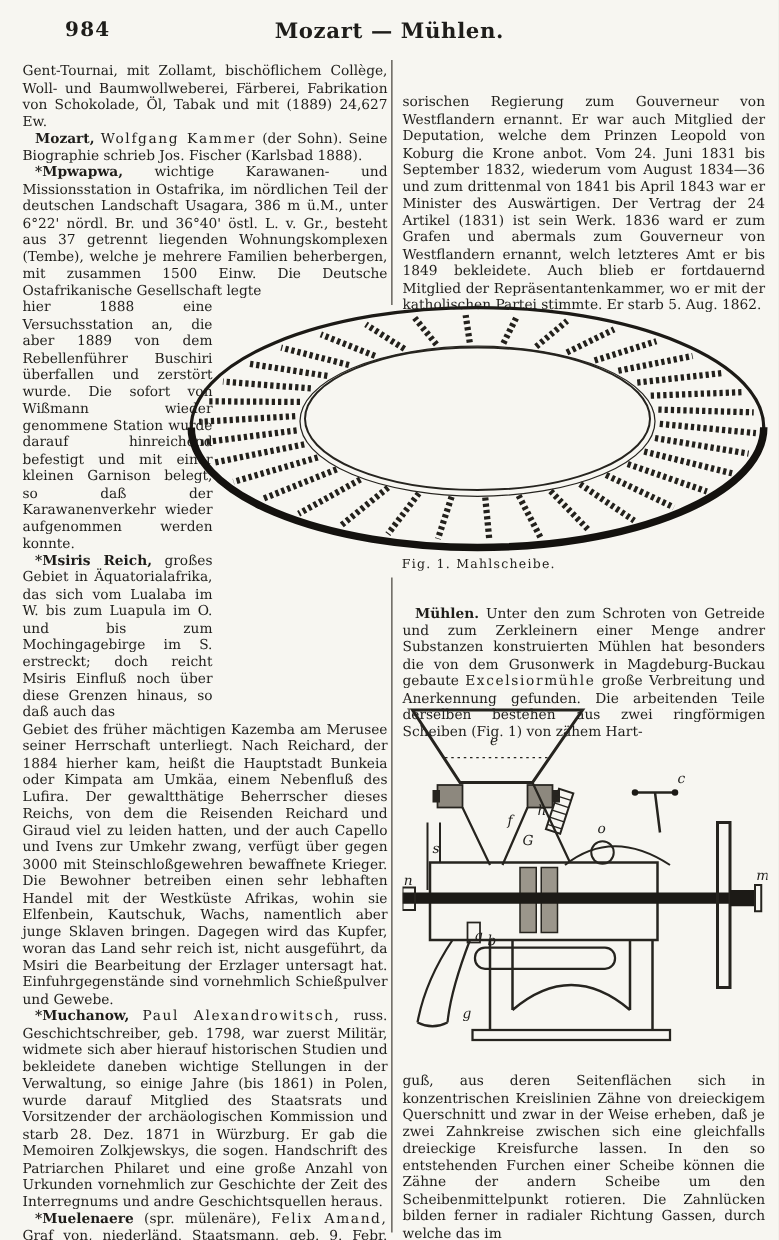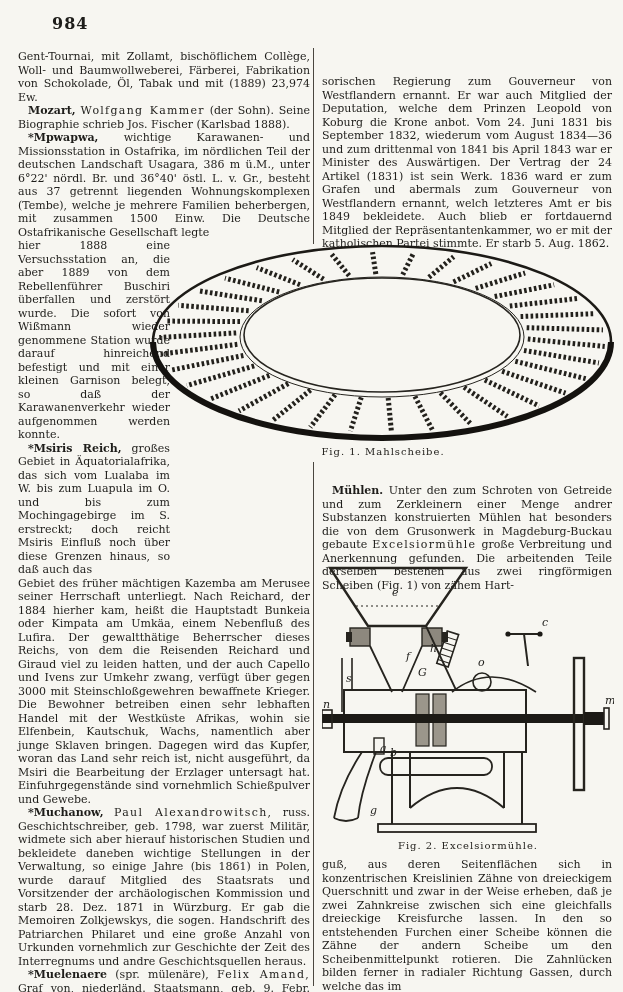--- a/index.html
+++ b/index.html
@@ -29,26 +29,27 @@
   .caption{text-align:center;font-size:10px;letter-spacing:1px;margin-top:2px;color:#24221e;}
   svg{display:block;}
   .figlabel{font-family:"DejaVu Serif","Liberation Serif",serif;font-style:italic;font-size:11px;fill:#1e1d1a;}
 </style>
 </head>
 <body>
 
 <div class="page">
 
   <span class="pageno">984</span>
+  <div class="ptitle">Mozart — Mühlen.</div>
 
   <div class="divider seg1"></div>
   <div class="divider seg2"></div>
 
   <div id="leftcol" class="col">
-    <p class="noind">Gent-Tournai, mit Zollamt, bischöflichem Collège, Woll- und Baumwollweberei, Färberei, Fabrikation von Schokolade, Öl, Tabak und mit (1889) 23,974 Ew.</p>
+    <p class="noind">Gent-Tournai, mit Zollamt, bischöflichem Collège, Woll- und Baumwollweberei, Färberei, Fabrikation von Schokolade, Öl, Tabak und mit (1889) 24,627 Ew.</p>
     <p class="entry"><b class="hw">Mozart,</b> <span class="sperr">Wolfgang Kammer</span> <span>(der Sohn). Seine Biographie schrieb Jos. Fischer (Karlsbad 1888).</span></p>
     <p class="entry"><b class="hw">*Mpwapwa,</b> <span>wichtige Karawanen- und Missionsstation in Ostafrika, im nördlichen Teil der deutschen Landschaft Usagara, 386 m ü.M., unter 6°22' nördl. Br. und 36°40' östl. L. v. Gr., besteht aus 37 getrennt liegenden Wohnungskomplexen (Tembe), welche je mehrere Familien beherbergen, mit zusammen 1500 Einw. Die Deutsche Ostafrikanische Gesellschaft legte</span></p>
     <div class="narrowblock">
       <p class="noind">hier 1888 eine Versuchsstation an, die aber 1889 von dem Rebellenführer Buschiri überfallen und zerstört wurde. Die sofort von Wißmann wieder genommene Station wurde darauf hinreichend befestigt und mit einer kleinen Garnison belegt, so daß der Karawanenverkehr wieder aufgenommen werden konnte.</p>
       <p class="entry"><b class="hw">*Msiris Reich,</b> <span>großes Gebiet in Äquatorialafrika, das sich vom Lualaba im W. bis zum Luapula im O. und bis zum Mochingagebirge im S. erstreckt; doch reicht Msiris Einfluß noch über diese Grenzen hinaus, so daß auch das</span></p>
     </div>
     <p class="noind">Gebiet des früher mächtigen Kazemba am Merusee seiner Herrschaft unterliegt. Nach Reichard, der 1884 hierher kam, heißt die Hauptstadt Bunkeia oder Kimpata am Umkäa, einem Nebenfluß des Lufira. Der gewaltthätige Beherrscher dieses Reichs, von dem die Reisenden Reichard und Giraud viel zu leiden hatten, und der auch Capello und Ivens zur Umkehr zwang, verfügt über gegen 3000 mit Steinschloßgewehren bewaffnete Krieger. Die Bewohner betreiben einen sehr lebhaften Handel mit der Westküste Afrikas, wohin sie Elfenbein, Kautschuk, Wachs, namentlich aber junge Sklaven bringen. Dagegen wird das Kupfer, woran das Land sehr reich ist, nicht ausgeführt, da Msiri die Bearbeitung der Erzlager untersagt hat. Einfuhrgegenstände sind vornehmlich Schießpulver und Gewebe.</p>
     <p class="entry"><b class="hw">*Muchanow,</b> <span class="sperr">Paul Alexandrowitsch,</span> <span>russ. Geschichtschreiber, geb. 1798, war zuerst Militär, widmete sich aber hierauf historischen Studien und bekleidete daneben wichtige Stellungen in der Verwaltung, so einige Jahre (bis 1861) in Polen, wurde darauf Mitglied des Staatsrats und Vorsitzender der archäologischen Kommission und starb 28. Dez. 1871 in Würzburg. Er gab die Memoiren Zolkjewskys, die sogen. Handschrift des Patriarchen Philaret und eine große Anzahl von Urkunden vornehmlich zur Geschichte der Zeit des Interregnums und andre Geschichtsquellen heraus.</span></p>
     <p class="entry"><b class="hw">*Muelenaere</b> <span class="pron">(spr. mülenäre),</span> <span class="sperr">Felix Amand,</span> <span>Graf von, niederländ. Staatsmann, geb. 9. Febr. 1794 zu Pittham in Westflandern, studierte die Rechte und ward frühzeitig Generalprokurator in Brügge. 1824 zum Deputierten bei der Zweiten Kammer der Generalstaaten des damaligen Königreichs der Niederlande erwählt, galt er in kurzem als einer der ausgezeichnetsten Redner der Opposition. Seine Neuwahl 1829 ward von seiten der Regierung hintertrieben. Nach der belgischen Revolution ward er zum Mitglied des Nationalkongresses und bald darauf von der provi-</span></p>
   </div>
@@ -161,20 +162,19 @@
       <text class="figlabel" x="108" y="90">h</text>
       <text class="figlabel" x="156" y="104">o</text>
       <text class="figlabel" x="220" y="64">c</text>
       <text class="figlabel" x="24" y="120">s</text>
       <text class="figlabel" x="1" y="146">n</text>
       <text class="figlabel" x="283" y="142">m</text>
       <text class="figlabel" x="58" y="190">a</text>
       <text class="figlabel" x="68" y="194">b</text>
       <text class="figlabel" x="48" y="252">g</text>
     </svg>
-    <div class="caption">Fig. 2. Excelsiormühle.</div>
   </div>
 
   <div id="rc-pend" class="col">
     <p class="noind">guß, aus deren Seitenflächen sich in konzentrischen Kreislinien Zähne von dreieckigem Querschnitt und zwar in der Weise erheben, daß je zwei Zahnkreise zwischen sich eine gleichfalls dreieckige Kreisfurche lassen. In den so entstehenden Furchen einer Scheibe können die Zähne der andern Scheibe um den Scheibenmittelpunkt rotieren. Die Zahnlücken bilden ferner in radialer Richtung Gassen, durch welche das im</p>
   </div>
 
 </div>
 
 </body></html>

